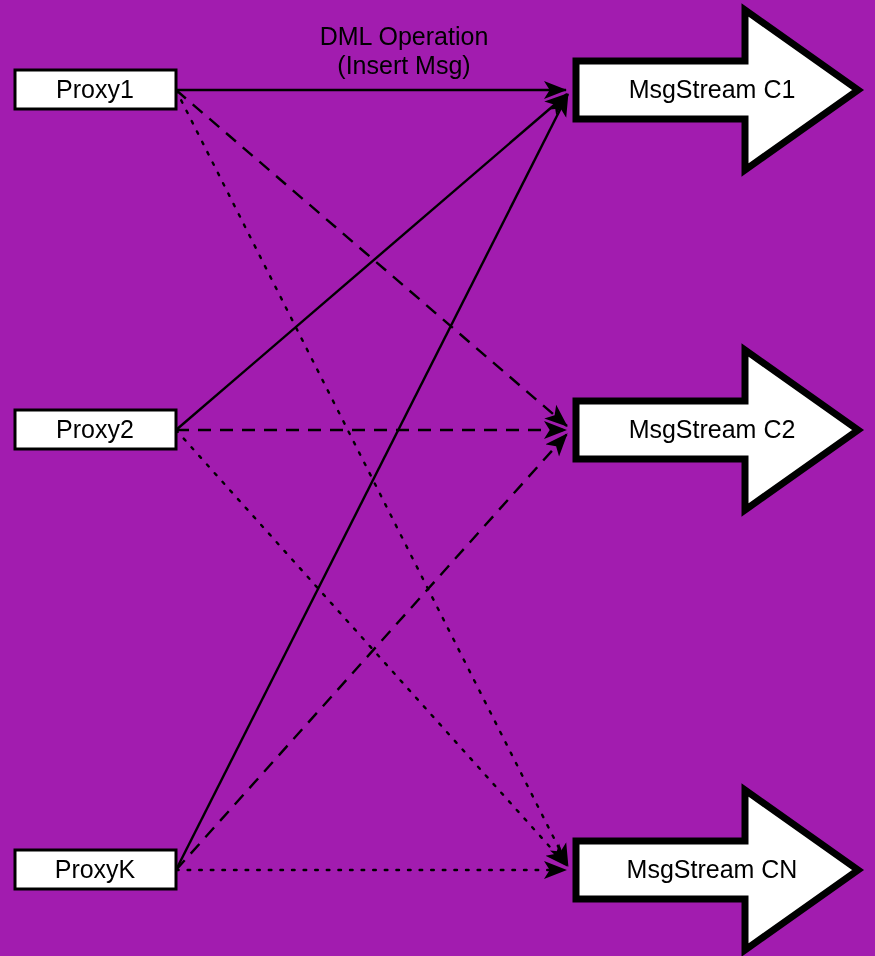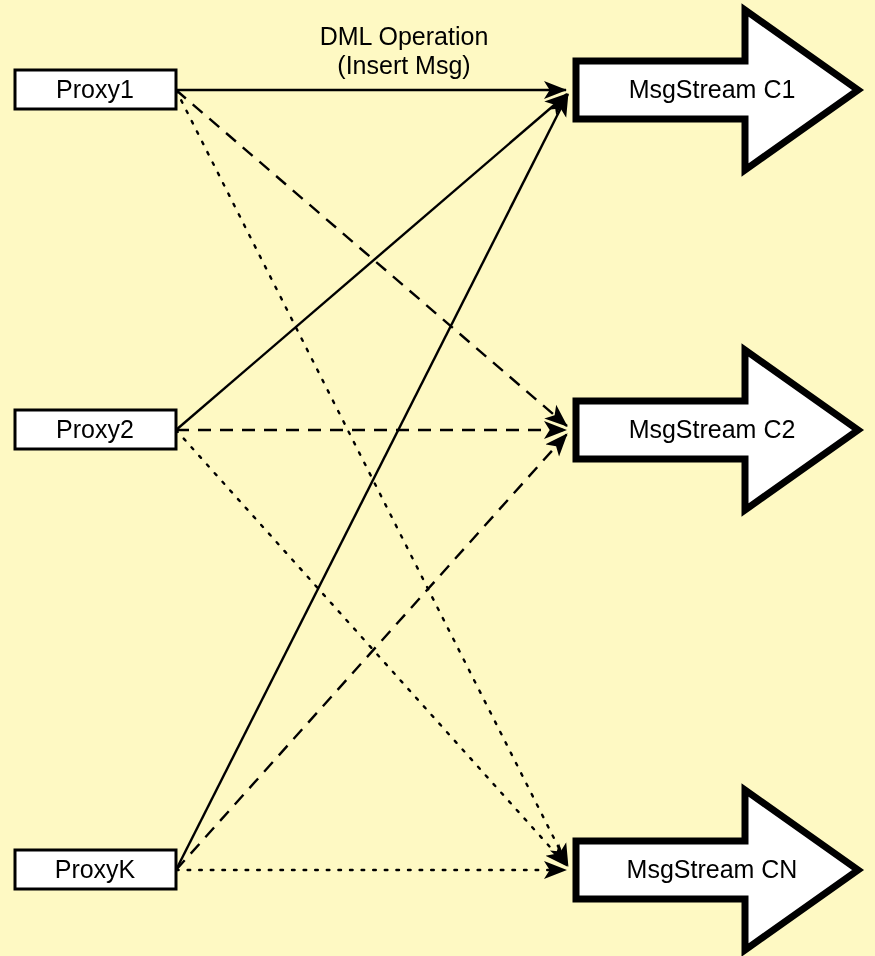--- a/index.html
+++ b/index.html
@@ -7,21 +7,21 @@
     padding: 0;
     background: #ffffff;
   }
   body {
     font-family: "Liberation Sans", sans-serif;
   }
   #diagram-root {
     position: relative;
     width: 875px;
     height: 956px;
-    background: #fef9c3;
+    background: #a21caf;
     overflow: hidden;
   }
   #diagram-svg {
     position: absolute;
     top: 0;
     left: 0;
     width: 875px;
     height: 956px;
     display: block;
   }

